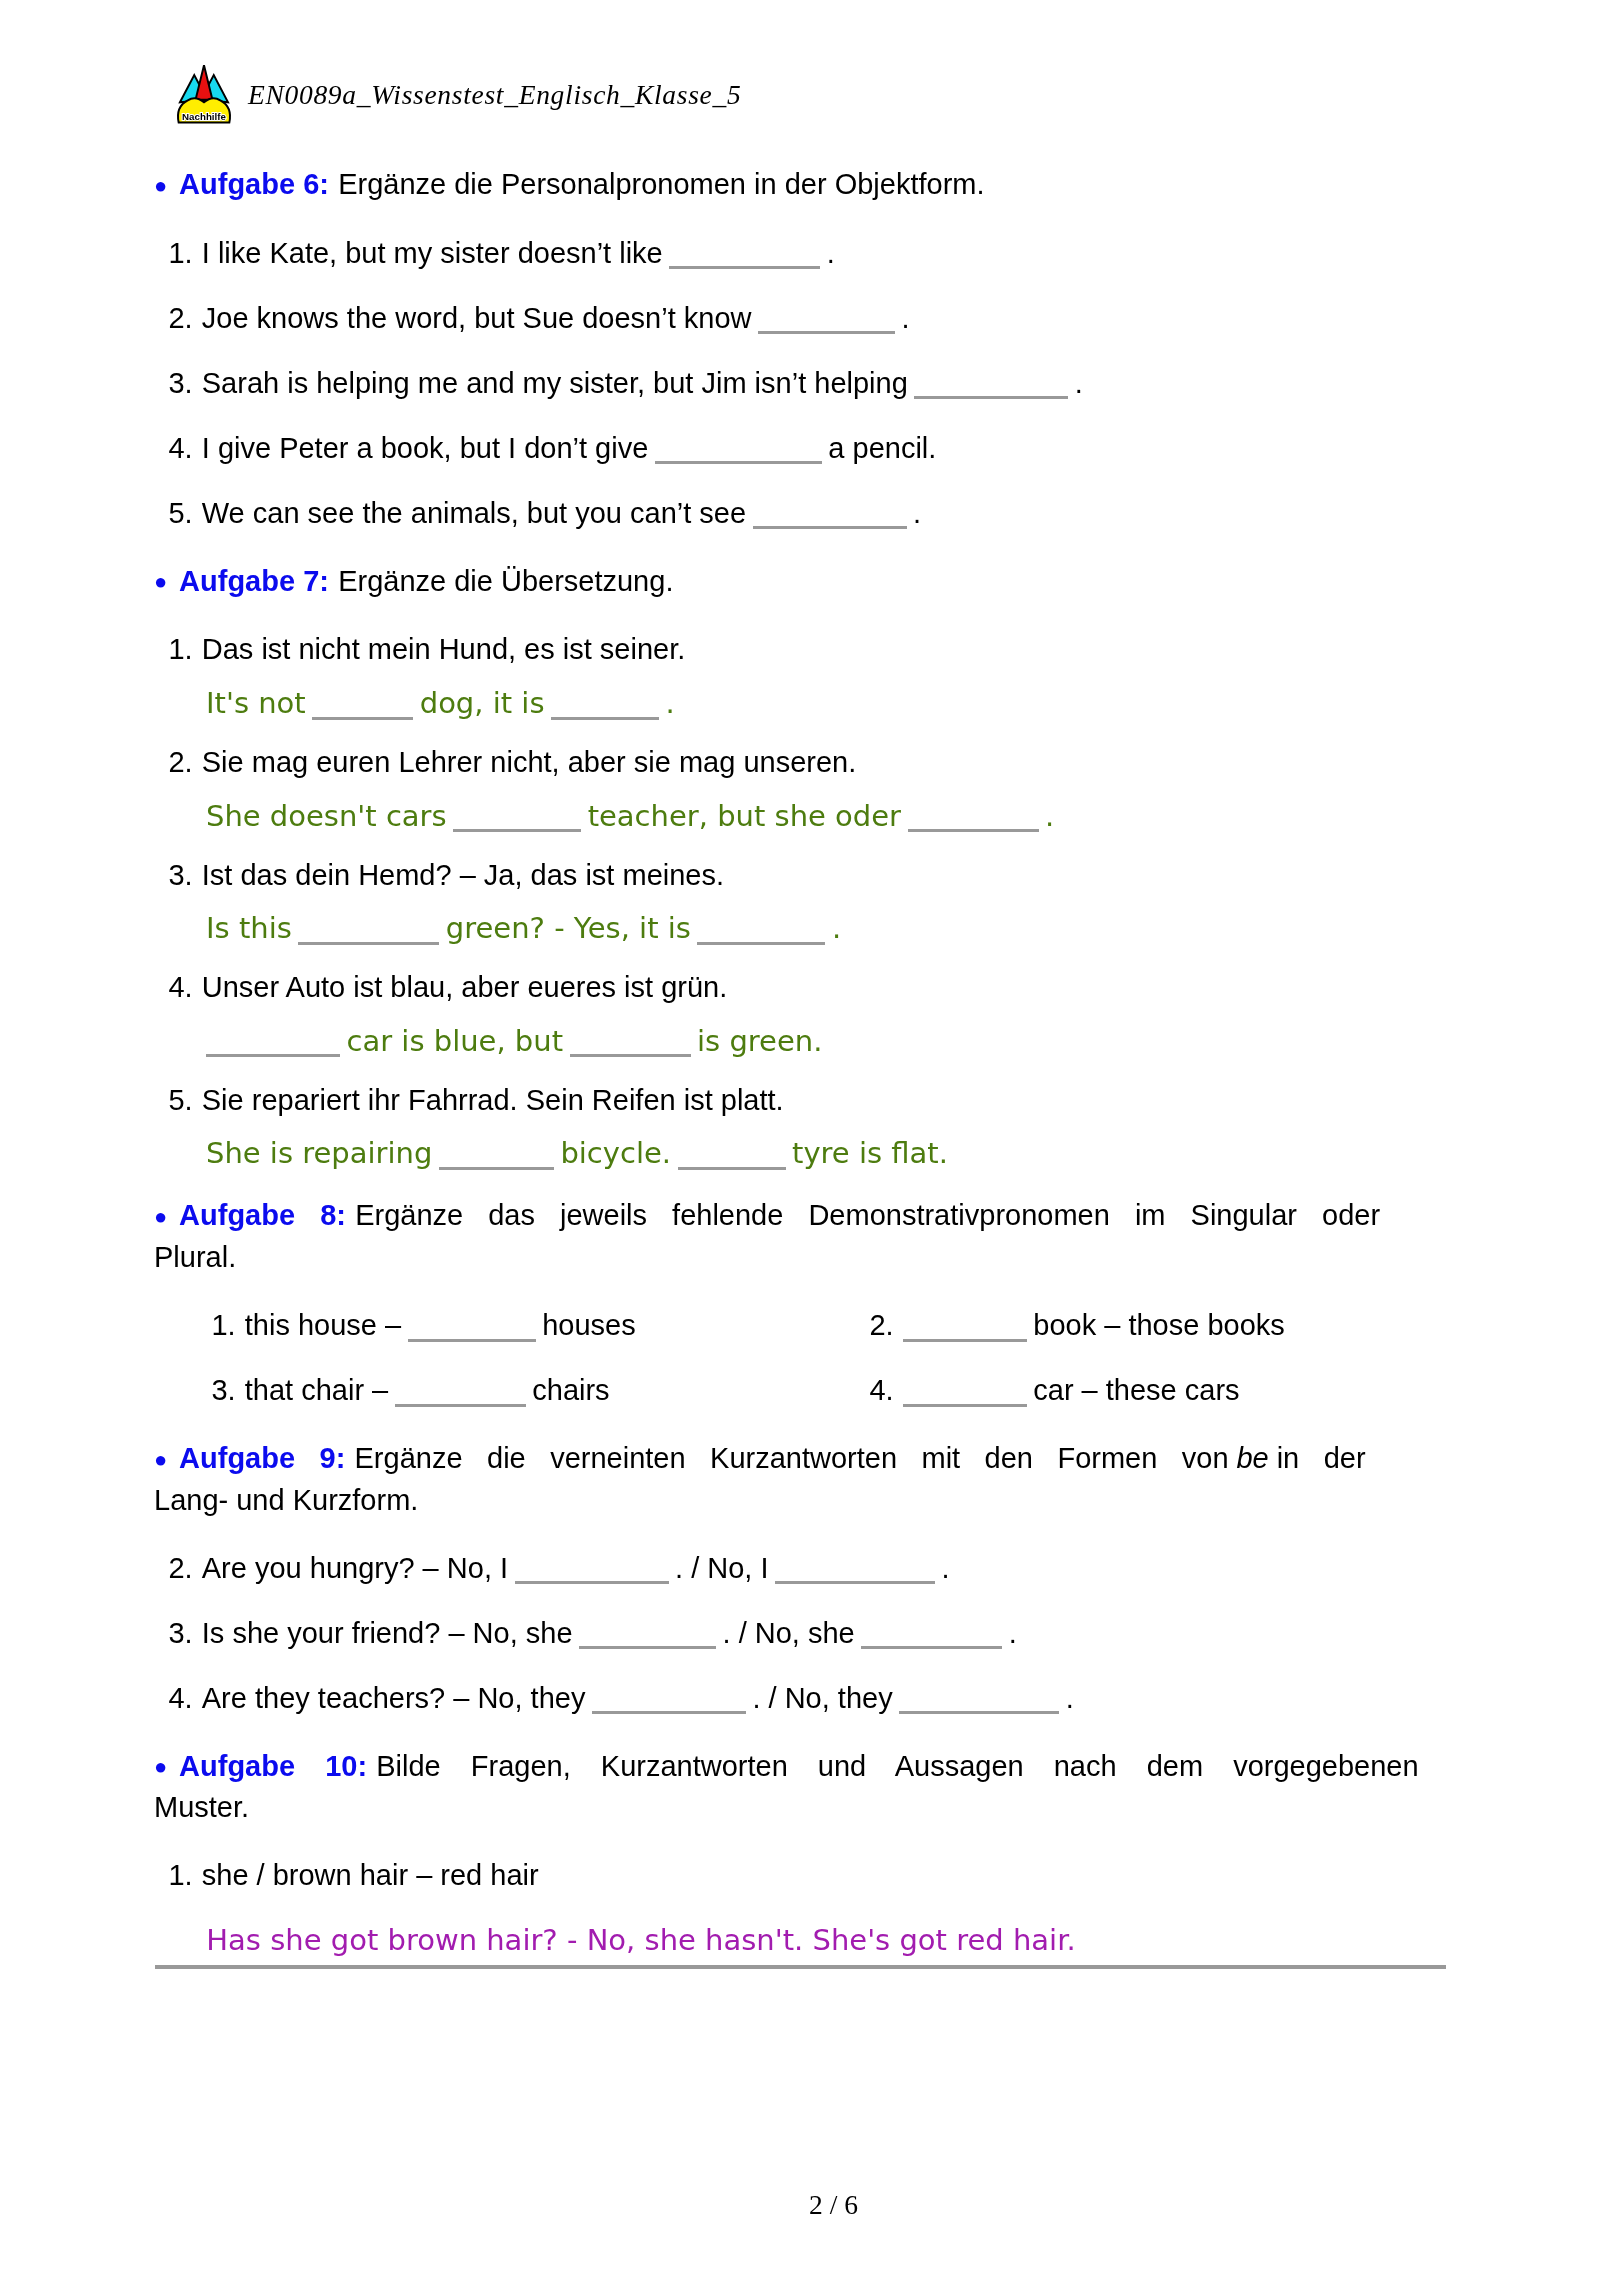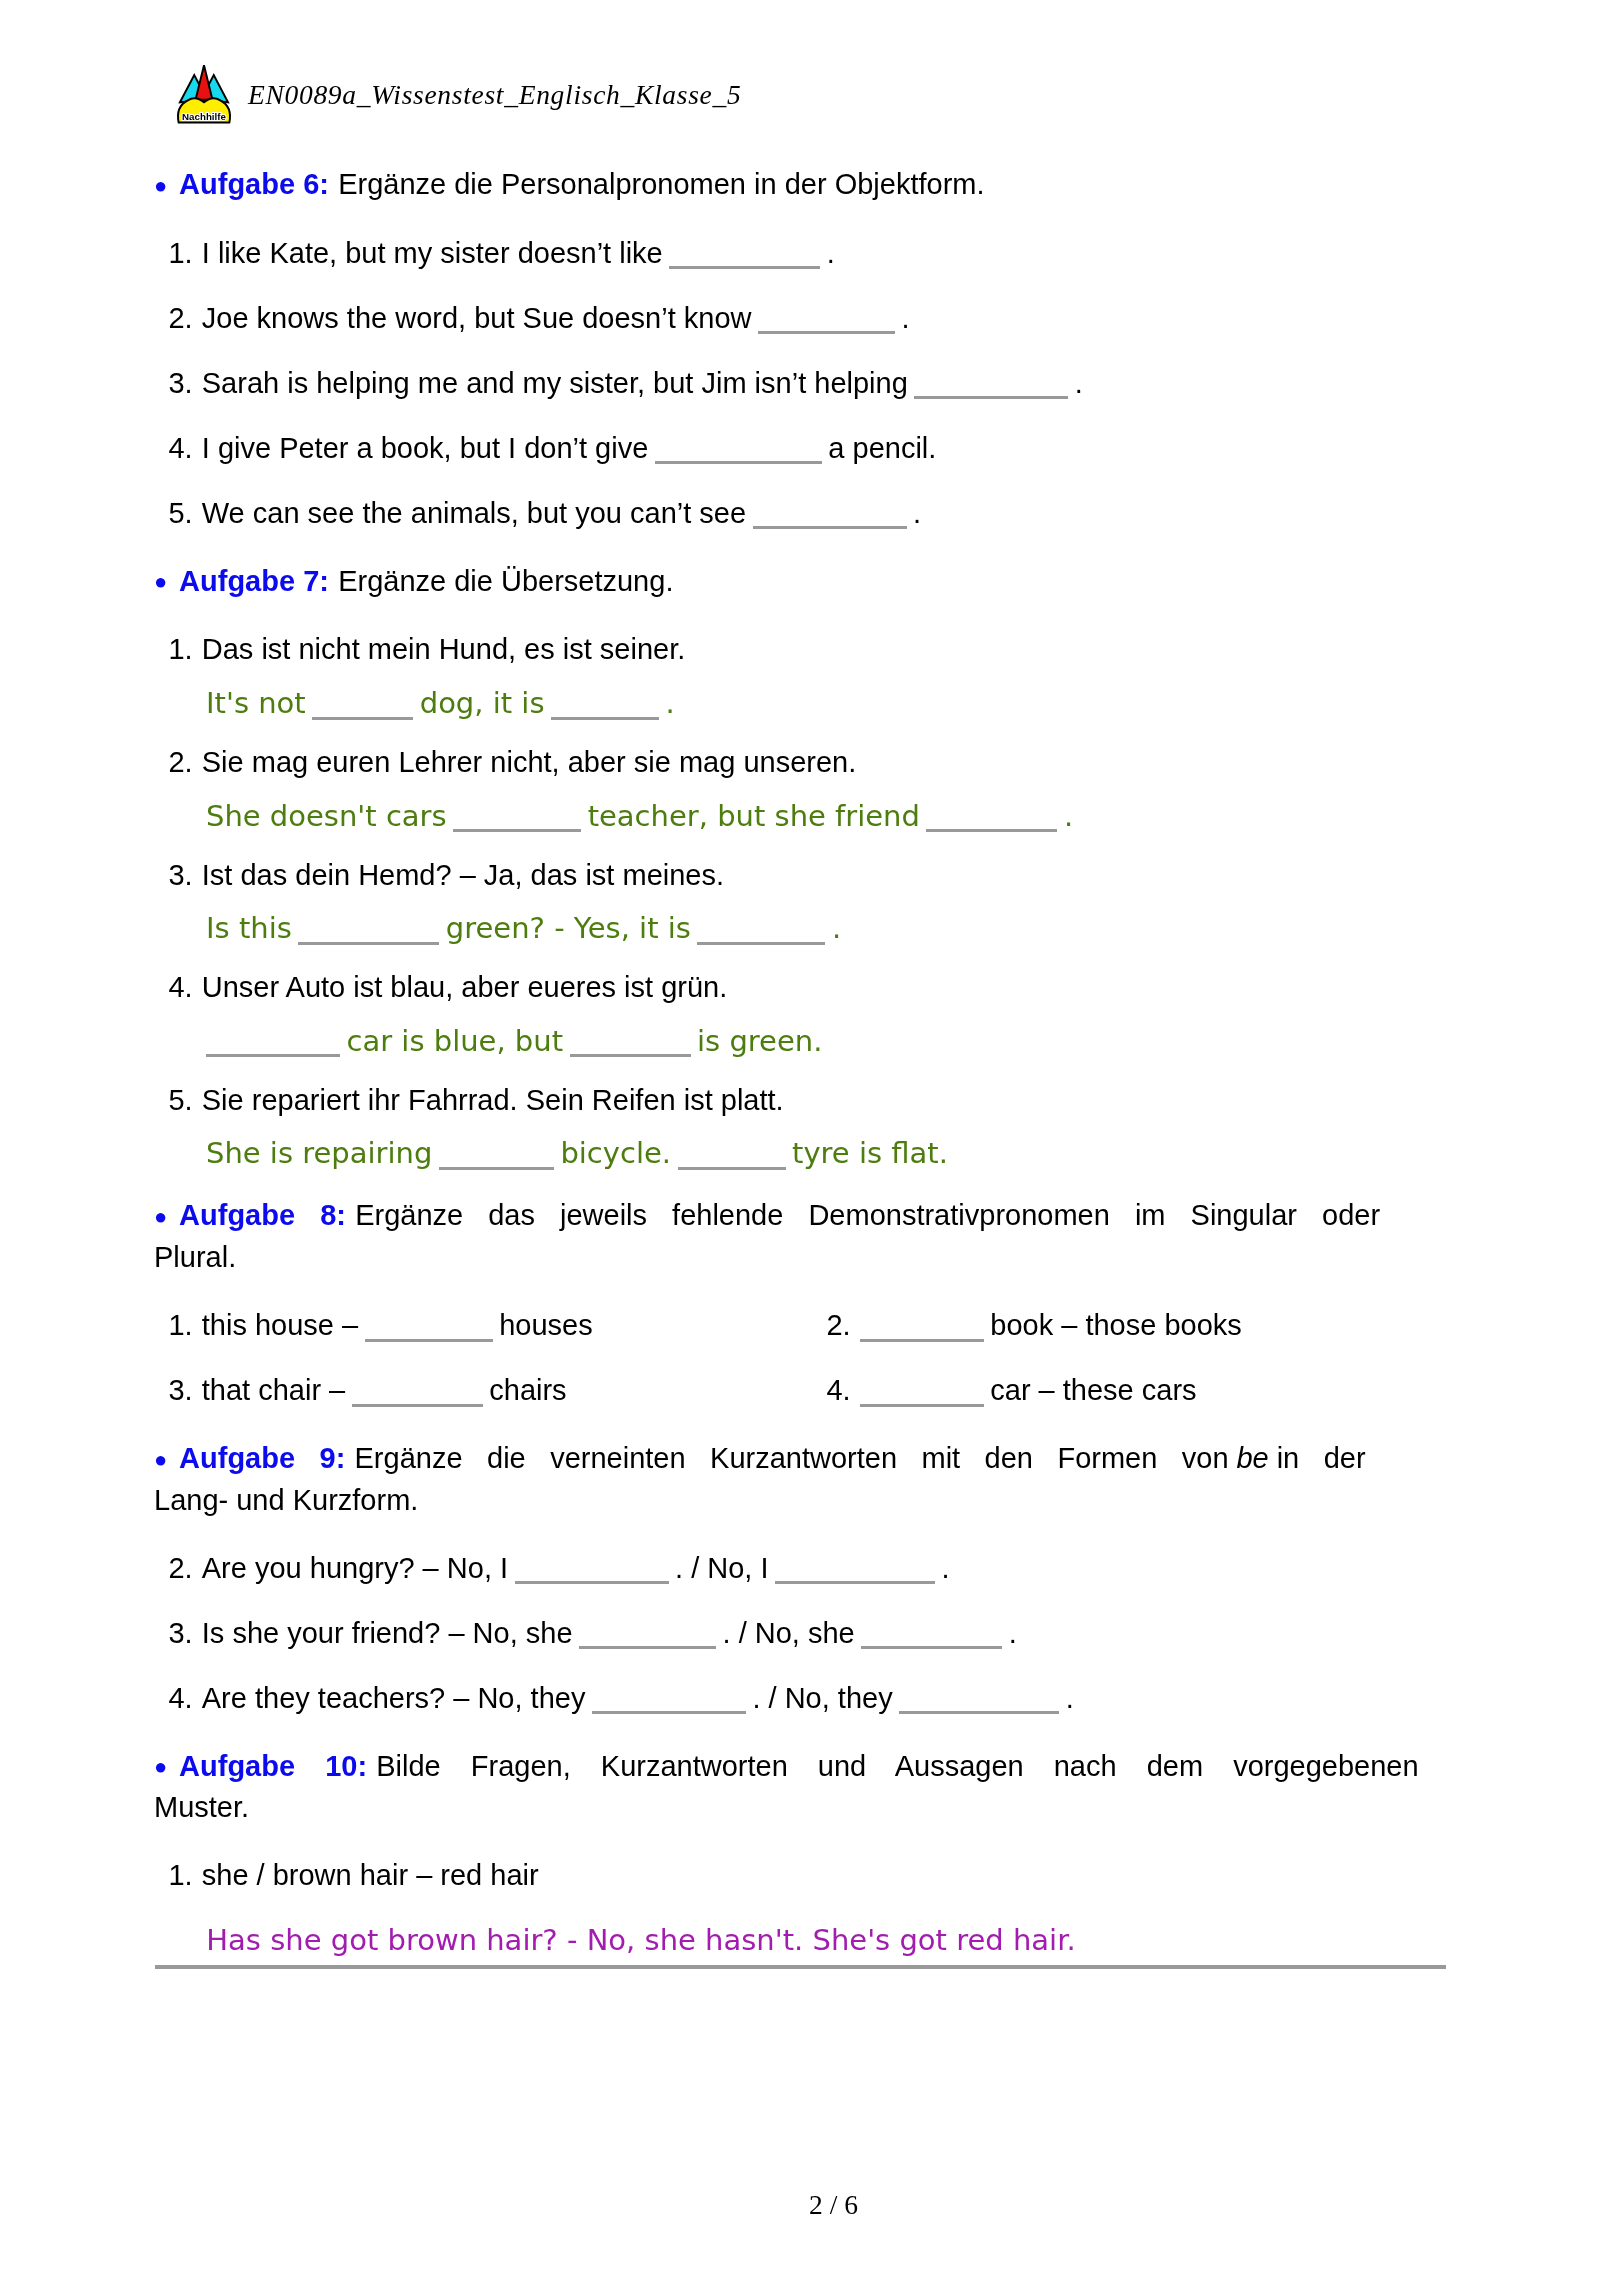--- a/index.html
+++ b/index.html
@@ -21,21 +21,21 @@
   .item{font-size:29px;line-height:34px;margin:0 0 31px 14.4px;}
   .num{margin-right:9.2px;}
   .blank{display:inline-block;height:6.5px;border-bottom:3.9px solid #999999;
          position:relative;top:6.5px;margin:0 6.5px;}
   
   .de-sentence{margin-bottom:19.6px;}
   .answer{font-family:"DejaVu Sans",sans-serif;color:#4d7c0f;font-size:29px;line-height:34px;
           margin:0 0 25px 52px;}
   
   .a8-row{display:flex;font-size:29px;line-height:34px;margin:0 0 31px 14.4px;}
-  .a8-col1{width:658px;flex:0 0 auto;}
+  .a8-col1{width:658px;flex:0 0 auto;margin-left:43px;}
   .a8-col2{flex:1;}
   
   .answer-lined{border-bottom:4.6px solid #999999;padding:0 0 7.9px 51px;margin:3.9px 0 0 1.3px;}
   .answer-lined .answer-text{font-family:"DejaVu Sans",sans-serif;color:#a21caf;font-size:29px;}
   
   .footer{position:absolute;top:2189px;left:0;width:1623px;text-align:center;
           font-family:"Liberation Serif",serif;font-size:27.5px;margin-left:22px;}
 </style>
 </head>
 <body>
@@ -81,21 +81,21 @@
     <span class="num">1.</span><span>Das ist nicht mein Hund, es ist seiner.</span>
   </div>
   <div class="answer">
     <span>It's not</span><span class="blank" style="width:101px"></span><span>dog, it is</span><span class="blank" style="width:108px"></span><span>.</span>
   </div>
 
   <div class="item de-sentence">
     <span class="num">2.</span><span>Sie mag euren Lehrer nicht, aber sie mag unseren.</span>
   </div>
   <div class="answer">
-    <span>She doesn't cars</span><span class="blank" style="width:128px"></span><span>teacher, but she friend</span><span class="blank" style="width:131px"></span><span>.</span>
+    <span>She doesn't cars</span><span class="blank" style="width:128px"></span><span>teacher, but she oder</span><span class="blank" style="width:131px"></span><span>.</span>
   </div>
 
   <div class="item de-sentence">
     <span class="num">3.</span><span>Ist das dein Hemd? – Ja, das ist meines.</span>
   </div>
   <div class="answer">
     <span>Is this</span><span class="blank" style="width:141px"></span><span>green? - Yes, it is</span><span class="blank" style="width:128px"></span><span>.</span>
   </div>
 
   <div class="item de-sentence">

